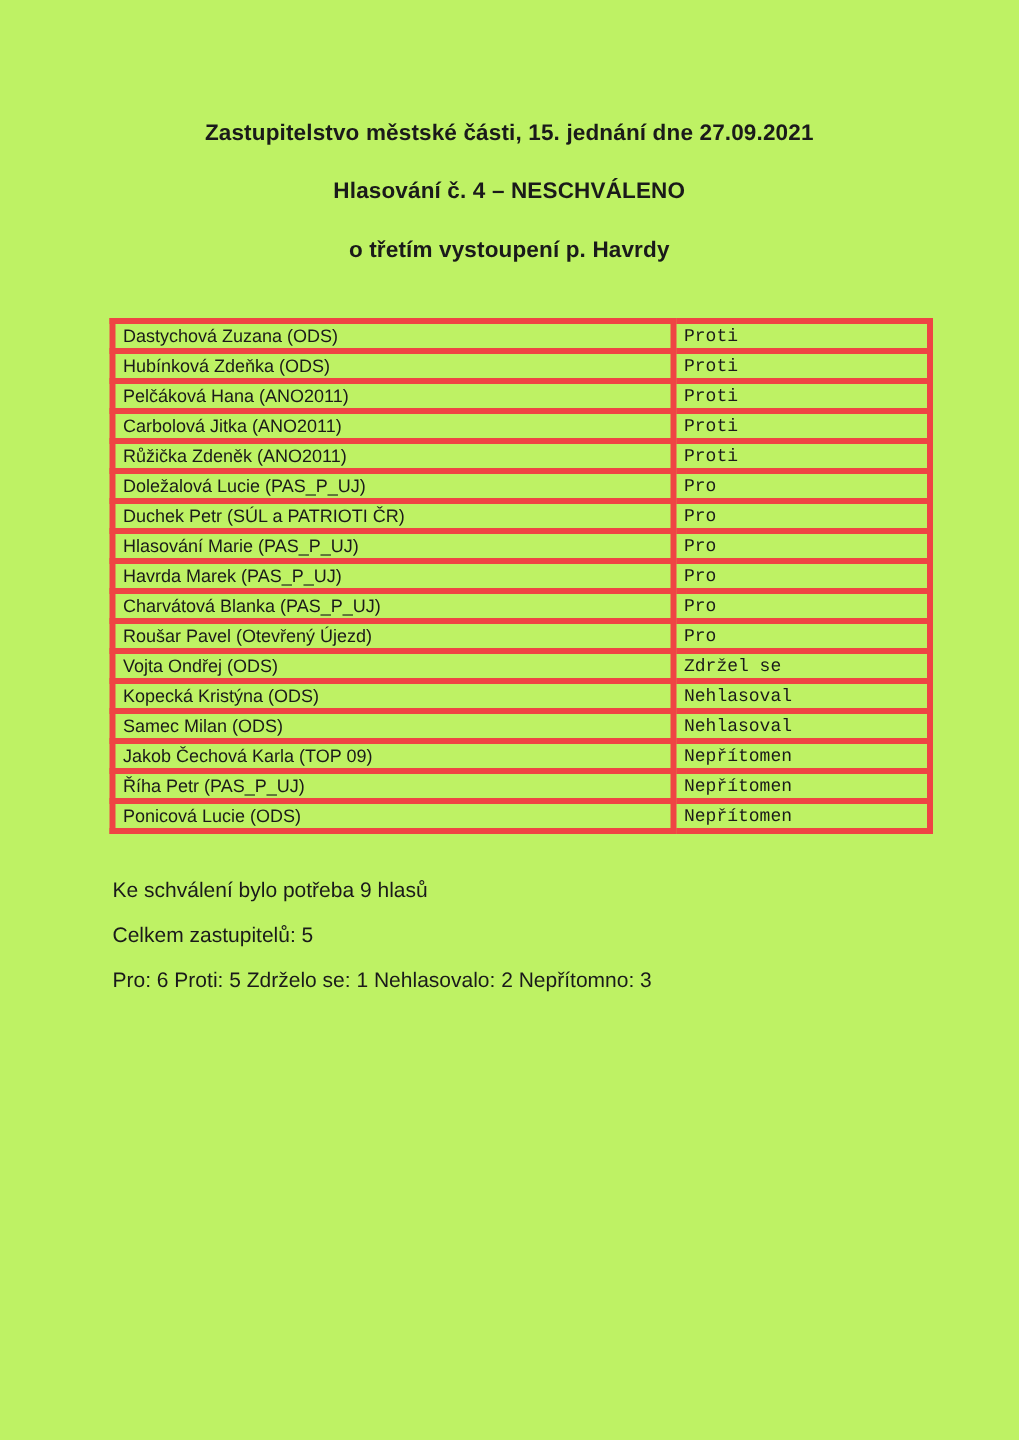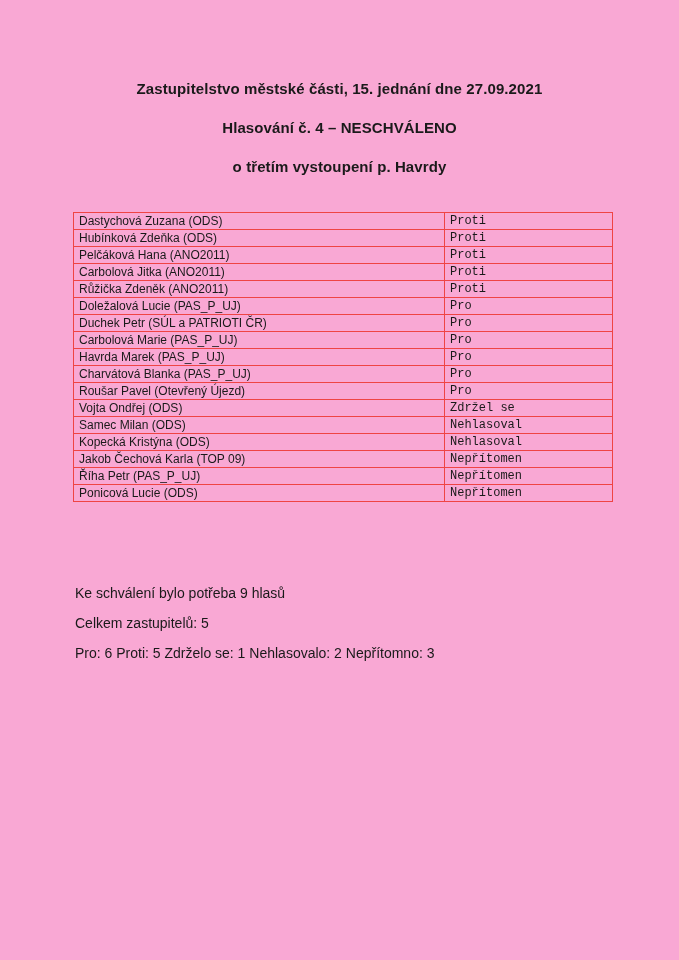--- a/index.html
+++ b/index.html
@@ -10,21 +10,21 @@
   body {
     width: 679px;
     height: 960px;
     font-family: "Liberation Sans", sans-serif;
     color: #1a1a1a;
   }
   .page {
     position: relative;
     width: 679px;
     height: 960px;
-    background: #f9a8d4;
+    background: #bef264;
     overflow: hidden;
   }
   .titles {
     position: absolute;
     top: 79px;
     left: 0;
     width: 679px;
     text-align: center;
   }
   .title {
@@ -36,21 +36,21 @@
   }
   .vote-table {
     position: absolute;
     top: 212px;
     left: 73px;
     width: 535px;
     border-collapse: collapse;
     table-layout: fixed;
   }
   .vote-table td {
-    border: 1px solid #ef4444;
+    border: 4px solid #ef4444;
     font-size: 12px;
     height: 16px;
     line-height: 16px;
     padding: 0 2px 0 5px;
     white-space: nowrap;
     overflow: hidden;
   }
   .name-cell { width: 363px; }
   .vote-cell { width: 160px; font-family: Liberation Mono, monospace; }
   .notes {
@@ -101,45 +101,45 @@
         </tr>
         <tr>
           <td class="name-cell">Doležalová Lucie (PAS_P_UJ)</td>
           <td class="vote-cell">Pro</td>
         </tr>
         <tr>
           <td class="name-cell">Duchek Petr (SÚL a PATRIOTI ČR)</td>
           <td class="vote-cell">Pro</td>
         </tr>
         <tr>
-          <td class="name-cell">Carbolová Marie (PAS_P_UJ)</td>
+          <td class="name-cell">Hlasování Marie (PAS_P_UJ)</td>
           <td class="vote-cell">Pro</td>
         </tr>
         <tr>
           <td class="name-cell">Havrda Marek (PAS_P_UJ)</td>
           <td class="vote-cell">Pro</td>
         </tr>
         <tr>
           <td class="name-cell">Charvátová Blanka (PAS_P_UJ)</td>
           <td class="vote-cell">Pro</td>
         </tr>
         <tr>
           <td class="name-cell">Roušar Pavel (Otevřený Újezd)</td>
           <td class="vote-cell">Pro</td>
         </tr>
         <tr>
           <td class="name-cell">Vojta Ondřej (ODS)</td>
           <td class="vote-cell">Zdržel se</td>
         </tr>
         <tr>
-          <td class="name-cell">Samec Milan (ODS)</td>
+          <td class="name-cell">Kopecká Kristýna (ODS)</td>
           <td class="vote-cell">Nehlasoval</td>
         </tr>
         <tr>
-          <td class="name-cell">Kopecká Kristýna (ODS)</td>
+          <td class="name-cell">Samec Milan (ODS)</td>
           <td class="vote-cell">Nehlasoval</td>
         </tr>
         <tr>
           <td class="name-cell">Jakob Čechová Karla (TOP 09)</td>
           <td class="vote-cell">Nepřítomen</td>
         </tr>
         <tr>
           <td class="name-cell">Říha Petr (PAS_P_UJ)</td>
           <td class="vote-cell">Nepřítomen</td>
         </tr>

